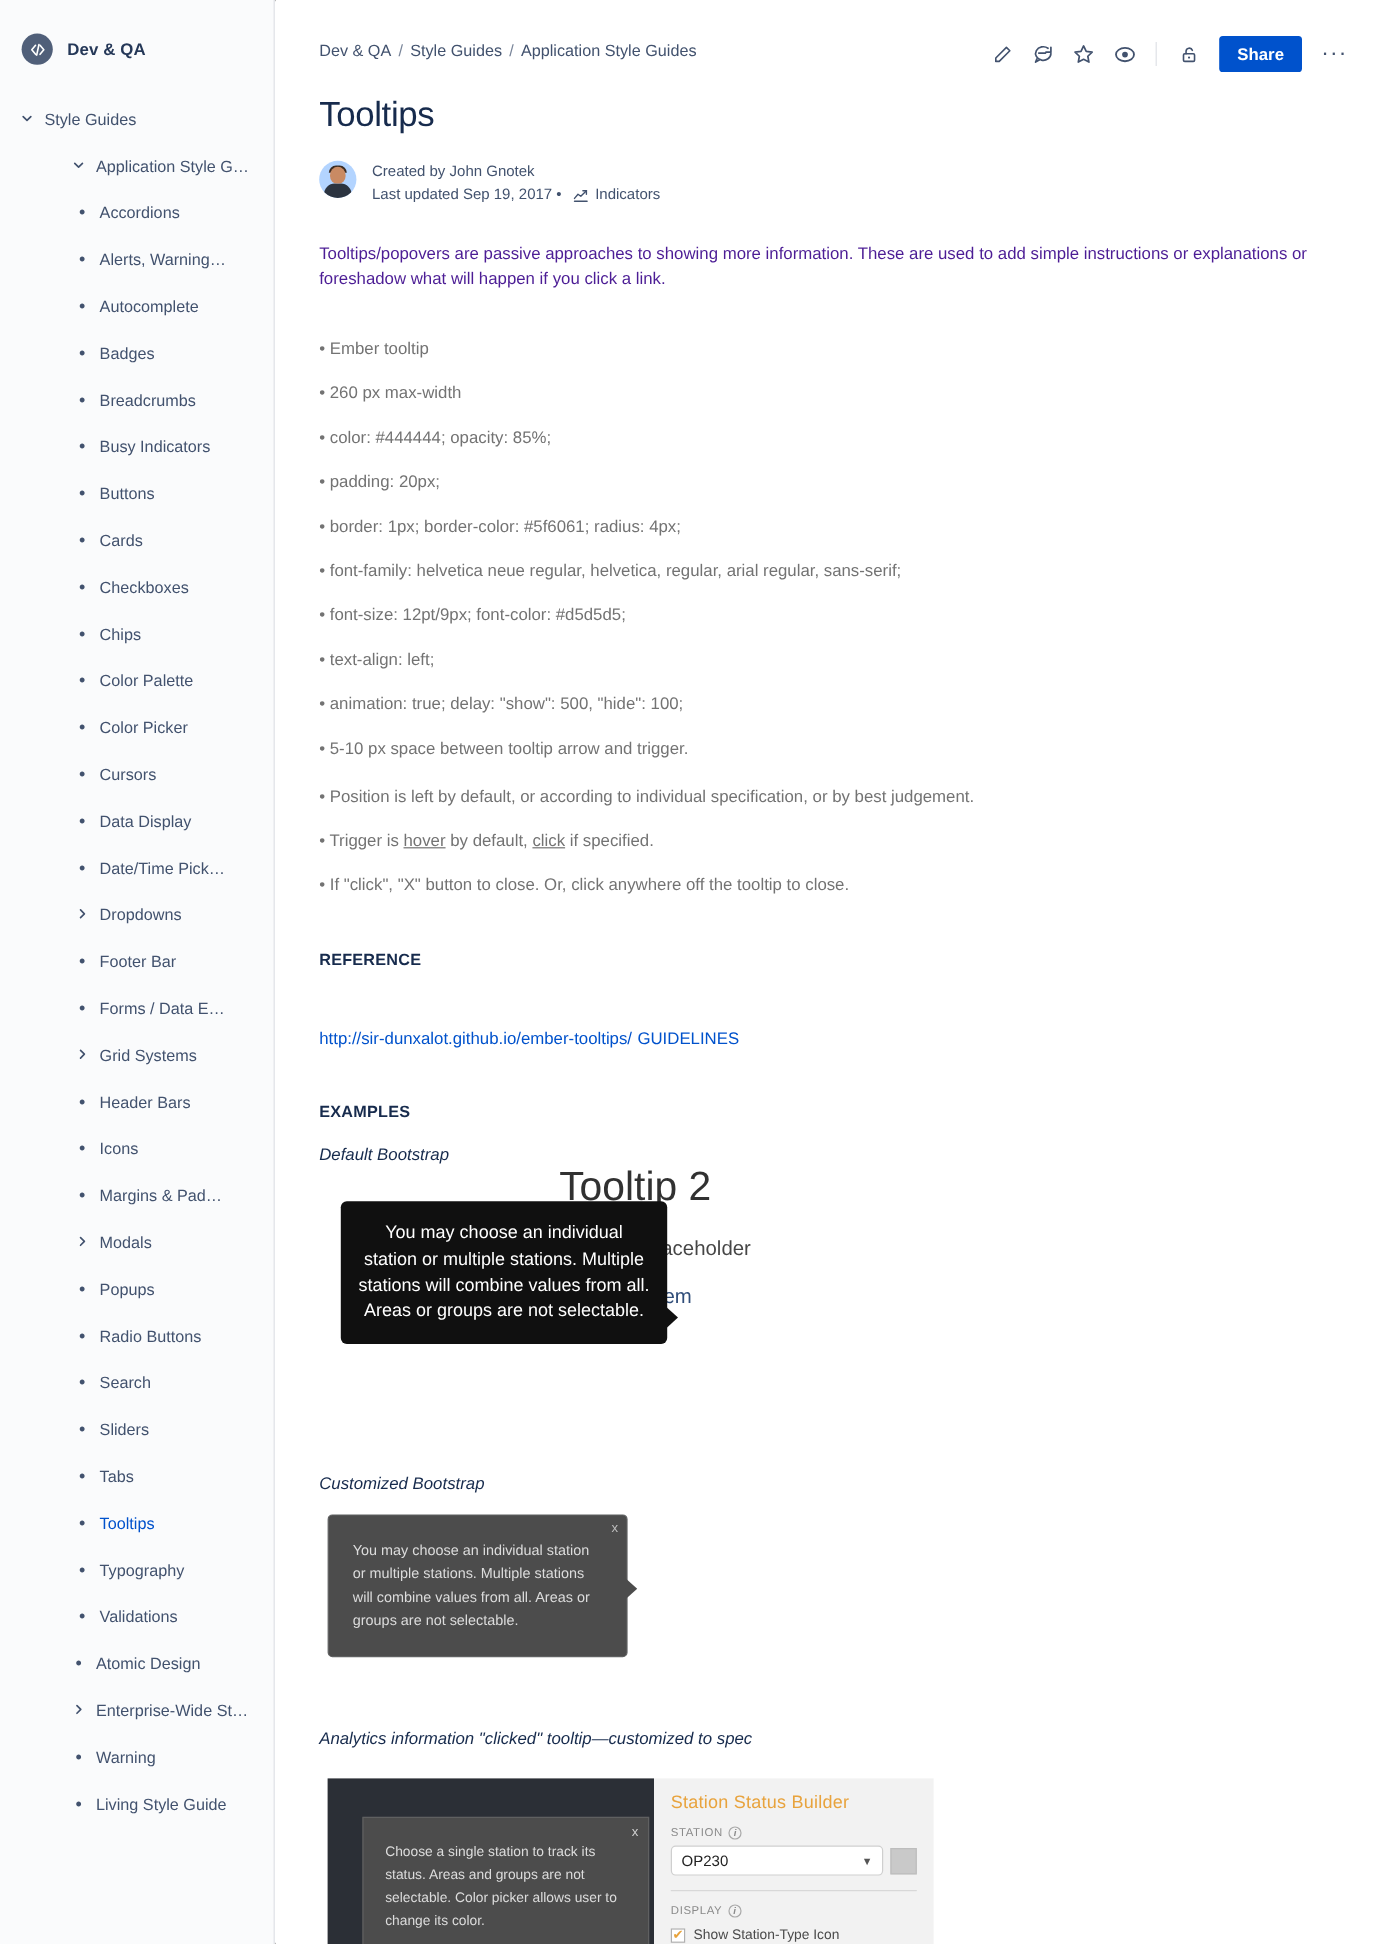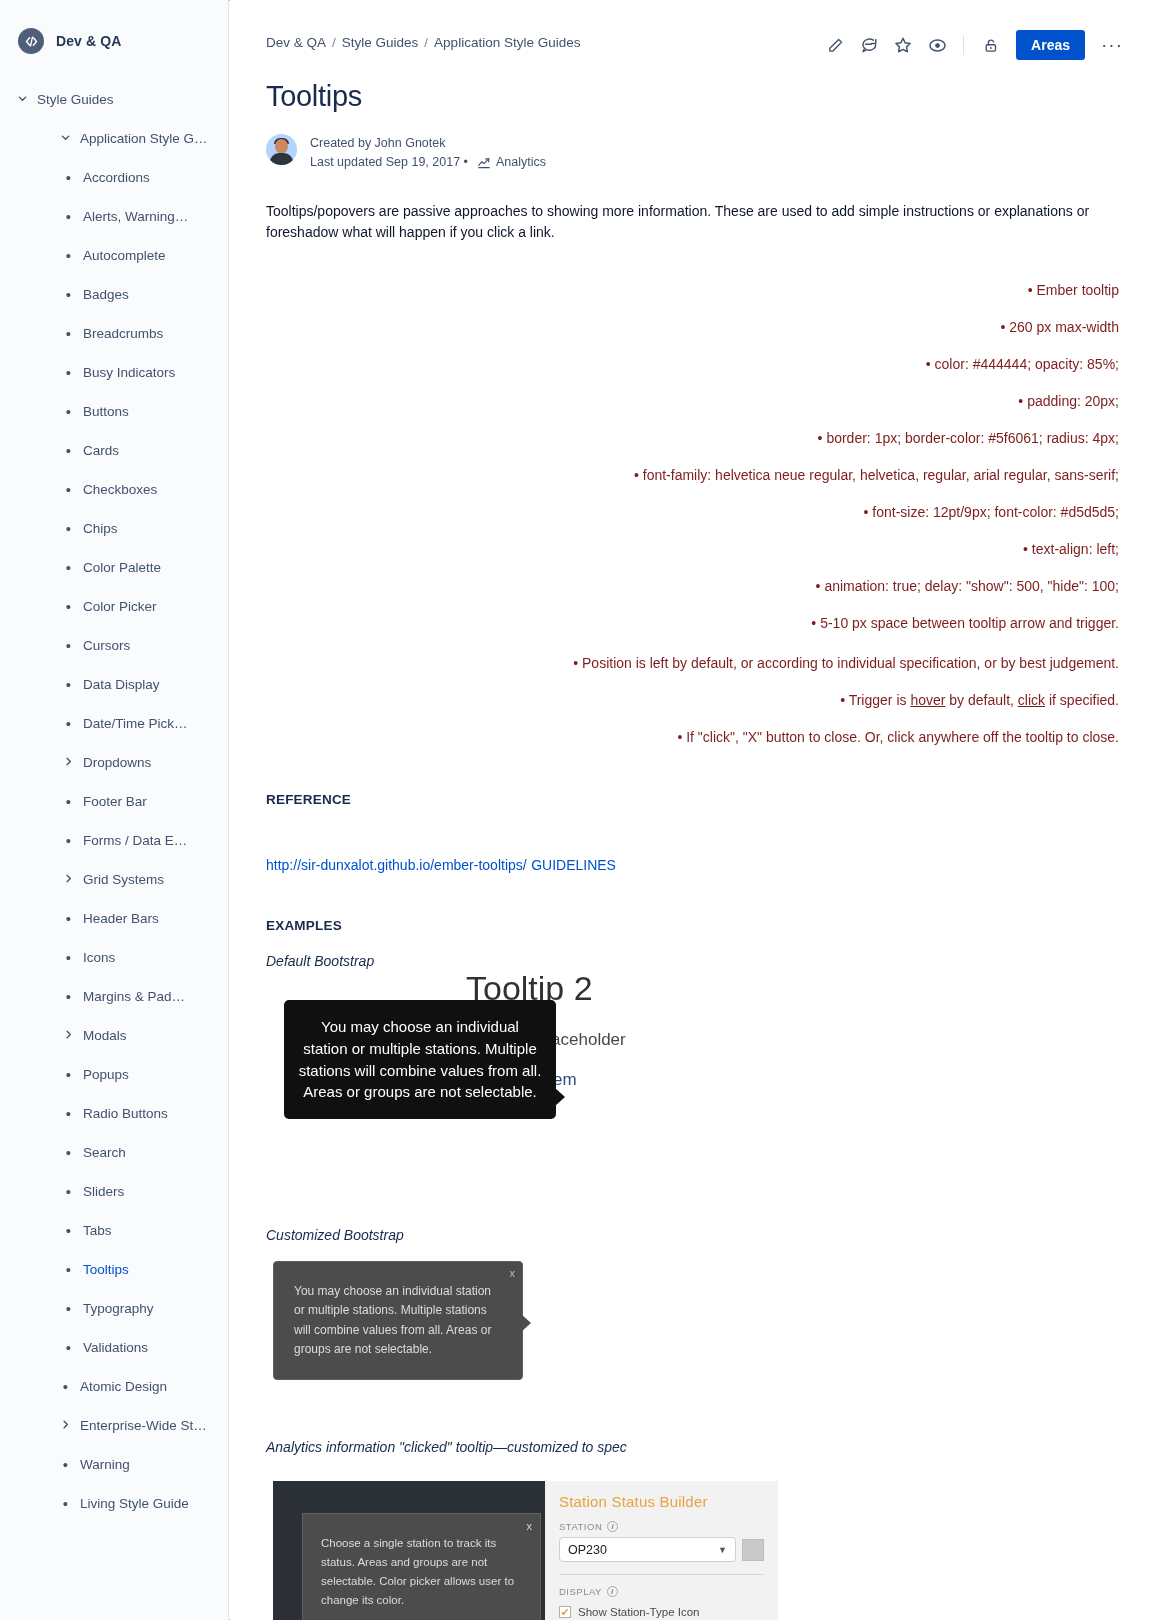--- a/index.html
+++ b/index.html
@@ -134,28 +134,27 @@
   .avatar .body {
     position:absolute; left:4px; top:19px;
     width:23px; height:14px; border-radius:9px 9px 0 0;
     background:#2c3440;
   }
   .byline-text { font-size:12.5px; color:#42526e; line-height:1.55; }
   .byline-text .row2 { display:flex; align-items:center; gap:5px; }
   .analytics-icon { color:#42526e; display:inline-flex; margin-left:4px; }
 
   p.body-text {
-    font-size:14px; color:#0f172a;
+    font-size:14px; color:#4c1d95;
     line-height:1.55; margin:28px 0 0 0;
   }
   .bullets { margin-top:36px; }
   .bullets .bl {
-    font-size:14px; color:#7f1d1d; line-height:1.5;
+    font-size:14px; color:#737373; line-height:1.5;
     margin-bottom:16px;
-    text-align:right;
   }
   .bullets .bl.gap { margin-top:19px; }
   .bullets .bl u { text-decoration:underline; }
 
   h2.section {
     font-size:13.5px; font-weight:bold; color:#172b4d;
     letter-spacing:.2px; margin:44px 0 0 0;
   }
   a.link {
     display:inline-block; font-size:14px; color:#0052cc;
@@ -488,21 +487,21 @@
         </svg>
       </div>
       <div class="divider-v"></div>
       <div class="icon-btn">
         <svg width="17" height="17" viewBox="0 0 24 24" fill="none" stroke="#42526e" stroke-width="1.9" stroke-linecap="round" stroke-linejoin="round">
           <rect x="6" y="11" width="13" height="9" rx="1.5"></rect>
           <path d="M9 11V8.2A3.8 3.8 0 0 1 16.4 7"></path>
           <circle cx="12.5" cy="15.5" r="1.3" fill="#42526e" stroke="none"></circle>
         </svg>
       </div>
-      <button class="share-btn">Areas</button>
+      <button class="share-btn">Share</button>
       <div class="more-btn">···</div>
     </div>
   </div>
 
   <div class="content">
 
     <h1 class="page-title">Tooltips</h1>
 
     <div class="byline">
       <div class="avatar">
@@ -515,21 +514,21 @@
         <div class="row2">
           <span>Last updated Sep 19, 2017 •</span>
           <span class="analytics-icon">
             <svg width="14" height="14" viewBox="0 0 24 24" fill="none" stroke="#42526e" stroke-width="2" stroke-linecap="round" stroke-linejoin="round">
               <polyline points="3,16 8,10 12,13 20,5"></polyline>
               <polyline points="20,5 20,10"></polyline>
               <polyline points="20,5 15,5"></polyline>
               <line x1="3" y1="20" x2="21" y2="20"></line>
             </svg>
           </span>
-          <span>Analytics</span>
+          <span>Indicators</span>
         </div>
       </div>
     </div>
 
     <p class="body-text">Tooltips/popovers are passive approaches to showing more information. These are used to add simple instructions or explanations or foreshadow what will happen if you click a link.</p>
 
     <div class="bullets" id="spec-list">
         <div class="bl">• Ember tooltip</div>
         <div class="bl">• 260 px max-width</div>
         <div class="bl">• color: #444444; opacity: 85%;</div>

